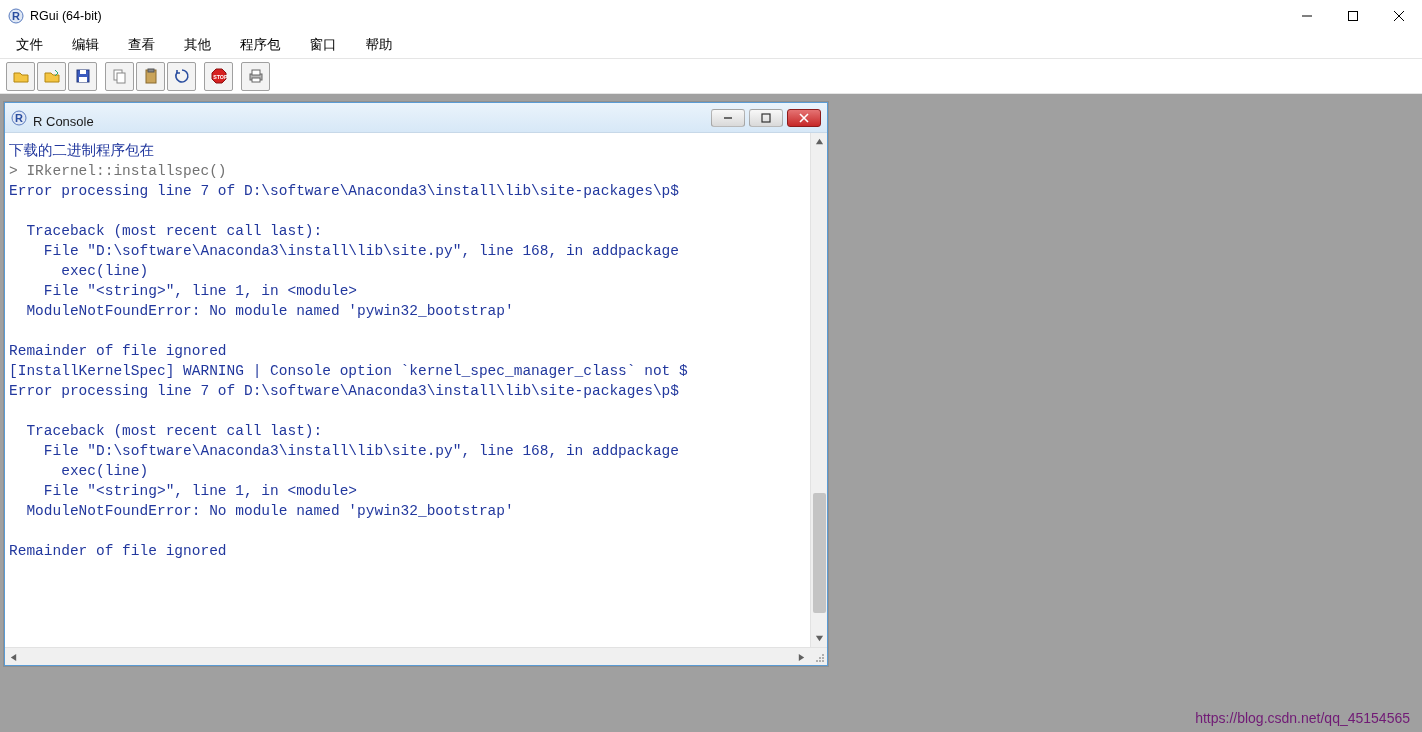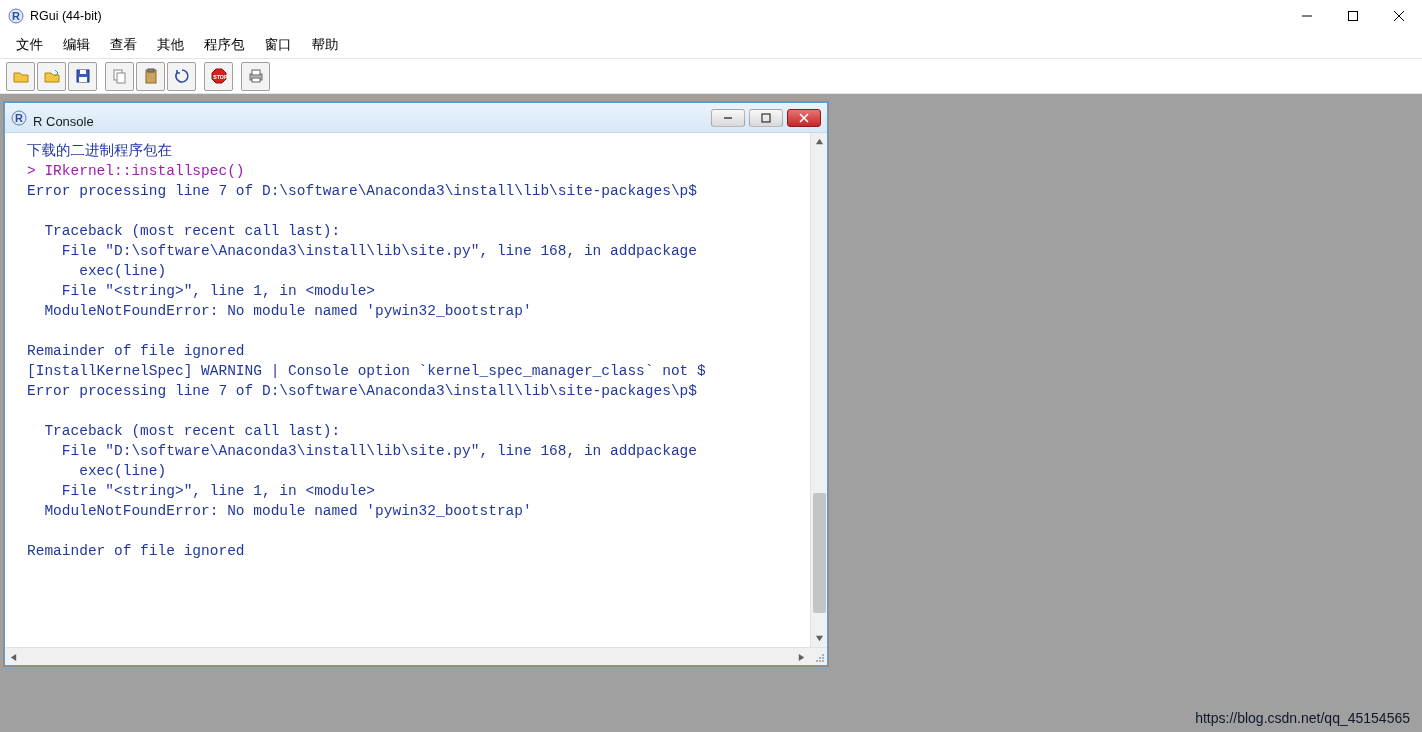--- a/index.html
+++ b/index.html
@@ -13,21 +13,21 @@
   }
   .titlebar .r-icon { width:16px; height:16px; margin-right:6px; }
   .titlebar .title { flex:0 0 auto; }
   .titlebar .spacer { flex:1 1 auto; }
   .win-controls { display:flex; height:100%; }
   .win-btn { width:46px; height:100%; display:flex; align-items:center; justify-content:center; color:#000; }
   .win-btn svg { width:10px; height:10px; stroke:#000; stroke-width:1; fill:none;}
 
   
   .menubar {
-    height:26px; display:flex; align-items:center; padding:0 6px; gap:0;
+    height:26px; display:flex; align-items:center; padding:0 6px; gap:9px;
     background:#fff; font-size:13.5px; color:#000;
   }
   .menuitem { padding:2px 10px; }
 
   
   .toolbar {
     height:36px; display:flex; align-items:center; padding:2px 6px; gap:2px;
     background:#fff; border-top:1px solid #e5e5e5; border-bottom:1px solid #e5e5e5;
   }
   .tbtn {
@@ -63,24 +63,24 @@
     background:linear-gradient(#f8f8f8,#d9d9d9);
   }
   .cwbtn.close {
     background:linear-gradient(#e57373,#c62828); border:1px solid #8e1b1b; color:#fff;
   }
   .cwbtn svg { width:10px; height:10px; }
 
   .console-body {
     height:calc(100% - 30px - 18px); position:relative; overflow:hidden;
     font-family: Consolas, "Courier New", monospace; font-size:14.5px; line-height:20px;
-    color:#22389e; padding:8px 0 0 20px;
+    color:#22389e; padding:8px 0 0 2px;
   }
   .console-body .pre { white-space:pre; padding-left:2px; }
-  .red { color:#a21caf; }
+  .red { color:#737373; }
   .blue { color:#22389e; }
   .vscroll {
     position:absolute; right:0; top:0; width:17px; height:100%;
     background:#f0f0f0; border-left:1px solid #e2e2e2;
   }
   .vsthumb {
     position:absolute; left:2px; width:13px; top:360px; height:120px;
     background:#c4c4c4; border-radius:2px;
   }
   .vsarrow { position:absolute; left:0; width:17px; height:17px; display:flex;align-items:center;justify-content:center;}
@@ -90,38 +90,38 @@
   .hscroll {
     height:18px; background:#f0f0f0; border-top:1px solid #e2e2e2; position:relative;
   }
   .hsarrow{position:absolute;top:0;width:17px;height:18px;display:flex;align-items:center;justify-content:center;}
   .hsarrow.left{left:0;} .hsarrow.right{right:17px;}
   .hsarrow svg{width:9px;height:9px;fill:#606060;}
   .grip{position:absolute;right:0;bottom:0;width:17px;height:18px;}
   .grip svg{width:12px;height:12px; position:absolute; right:2px; bottom:2px;}
 
   .watermark {
-    position:absolute; right:12px; bottom:6px; color:#0f172a; font-size:14px;
+    position:absolute; right:12px; bottom:6px; color:#701a75; font-size:14px;
     font-family: Arial, sans-serif; pointer-events:none;
   }
 
   .r-icon-svg circle{fill:#e0e8f5;stroke:#5a7cbf;stroke-width:1;}
   .r-icon-svg text{font:bold 11px Arial; fill:#2a4ea0;}
 </style>
 </head>
 <body>
 
 <div class="titlebar">
   <span class="r-icon">
     <svg class="r-icon-svg" viewBox="0 0 16 16">
         <circle cx="8" cy="8" r="7"></circle>
         <text x="4" y="12">R</text>
       </svg>
   </span>
-  <span class="title">RGui (44-bit)</span>
+  <span class="title">RGui (64-bit)</span>
   <span class="spacer"></span>
   <div class="win-controls">
     <div class="win-btn">
       <svg viewBox="0 0 10 10">
           <path d="M0 5 H10"></path>
         </svg>
     </div>
     <div class="win-btn">
       <svg viewBox="0 0 10 10">
           <rect x="0.5" y="0.5" width="9" height="9"></rect>

